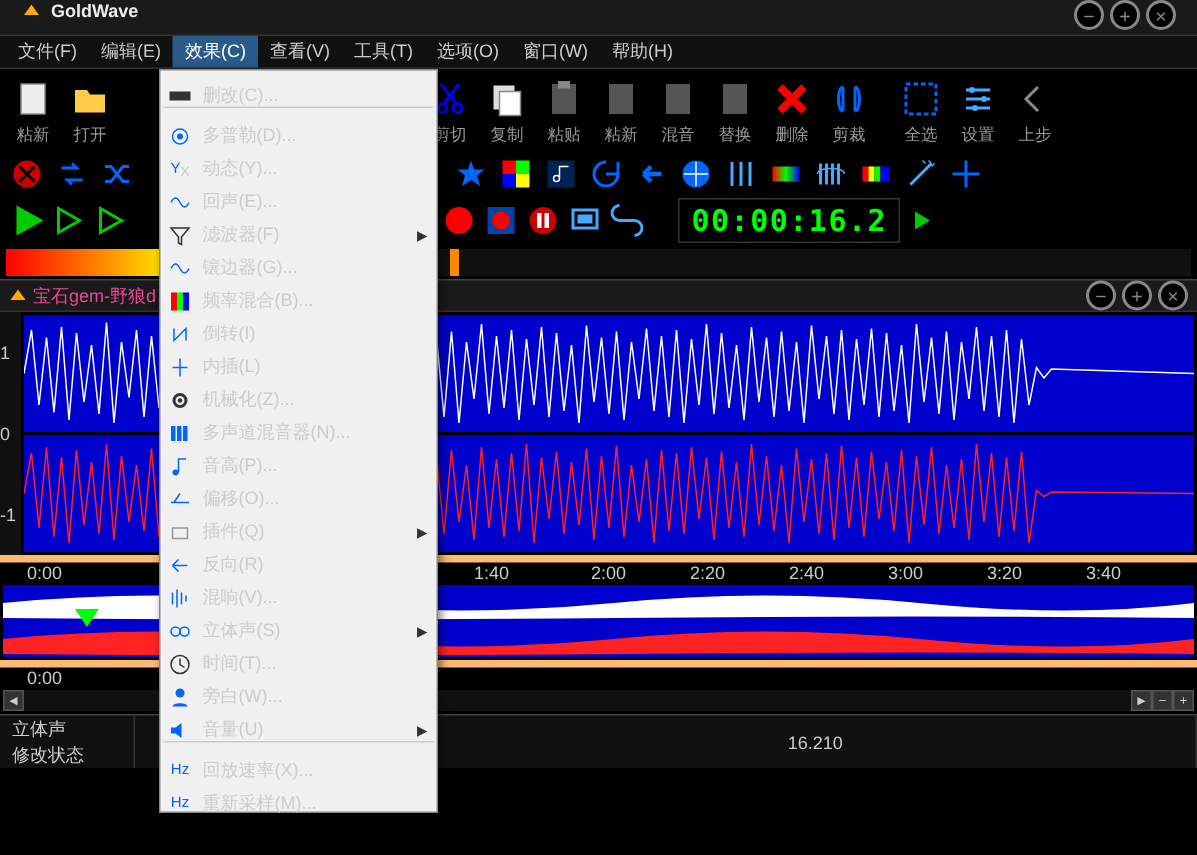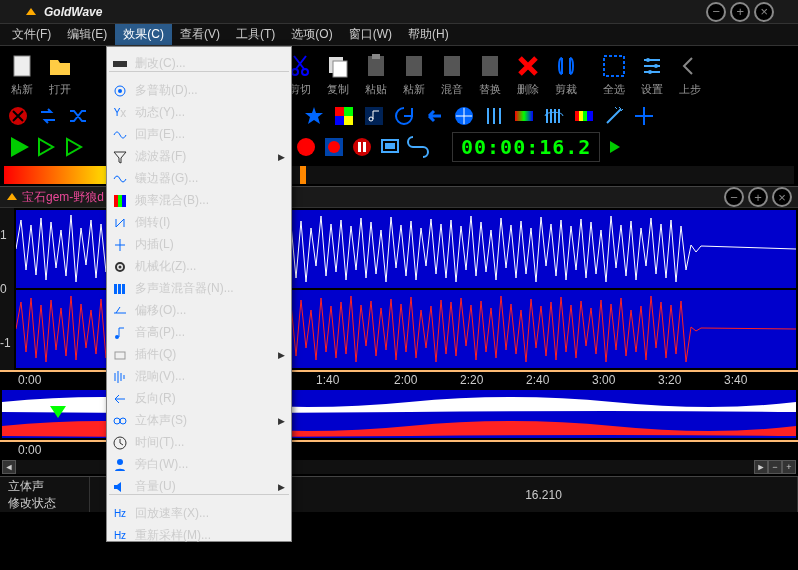--- a/index.html
+++ b/index.html
@@ -1,17 +1,17 @@
 <!DOCTYPE html>
 <html><head>
 <meta charset="utf-8">
 <style>
 *{margin:0;padding:0;box-sizing:border-box;font-family:"Microsoft YaHei",Arial,sans-serif;font-size:12px;color:#ccc;}
 body{background:#000;width:798px;height:570px;overflow:hidden;position:relative;}
-.titlebar{height:24px;background:#1a1a1a;display:flex;align-items:center;padding:0 24px;border-bottom:1px solid #333;font-style:italic;}
+.titlebar{height:24px;background:#1a1a1a;display:flex;padding:0 14px;border-bottom:1px solid #333;}
 .logo{width:14px;height:14px;margin-right:6px;}
 .title{flex:1;font-weight:bold;color:#eee;}
 .win-btn{width:20px;height:20px;border:2px solid #888;border-radius:50%;display:flex;align-items:center;justify-content:center;margin-left:4px;cursor:pointer;font-size:13px;color:#888;background:#000;}
 .menubar{height:22px;background:#111;display:flex;align-items:center;padding:0 4px;border-bottom:1px solid #333;}
 .menu-item{padding:2px 8px;cursor:pointer;}
 .menu-item.active{background:#2a5a8a;color:#fff;}
 .toolbar{background:#000;padding:4px;display:flex;flex-wrap:wrap;gap:2px;align-items:center;}
 .tb-btn{width:36px;height:48px;display:flex;flex-direction:column;align-items:center;justify-content:center;cursor:pointer;}
 .tb-btn .icon{width:28px;height:28px;display:flex;align-items:center;justify-content:center;}
 .tb-btn .lbl{font-size:11px;color:#999;margin-top:2px;}
@@ -21,21 +21,21 @@
 .time-display{background:#000;border:1px solid #333;padding:2px 8px;font-family:monospace;font-size:20px;color:#0f0;font-weight:bold;letter-spacing:1px;}
 .level-bar{height:18px;background:#111;margin:2px 4px;position:relative;}
 .level-fill{position:absolute;left:0;top:0;bottom:0;width:30%;background:linear-gradient(to right,#f00,#ff0,#0f0);}
 .level-orange{position:absolute;left:296px;top:0;bottom:0;width:6px;background:#f80;}
 .doc-title{height:22px;background:#1a1a1a;display:flex;align-items:center;padding:0 6px;border-top:1px solid #444;border-bottom:1px solid #333;}
 .doc-logo{width:12px;height:12px;margin-right:4px;}
 .doc-name{flex:1;color:#ec4899;}
 .waveform-area{background:#000;position:relative;}
 .wave-track{height:78px;background:#00a;margin:2px;position:relative;overflow:hidden;}
 .wave-svg{width:100%;height:100%;position:absolute;}
-.ruler{height:18px;background:#000;border-top:2px solid #fdba74;display:flex;align-items:center;font-size:10px;color:#aaa;position:relative;}
+.ruler{height:18px;background:#000;border-top:5px solid #fdba74;display:flex;align-items:center;font-size:10px;color:#aaa;position:relative;}
 .ruler span{position:absolute;}
 .overview{height:48px;background:#00a;margin:2px;position:relative;}
 .play-cursor{position:absolute;top:0;bottom:0;width:0;height:0;border-left:8px solid transparent;border-right:8px solid transparent;border-top:12px solid #0f0;left:50px;}
 .scrollbar{height:14px;background:#222;margin:2px;display:flex;align-items:center;}
 .sb-btn{width:14px;height:14px;background:#333;border:1px solid #555;display:flex;align-items:center;justify-content:center;font-size:9px;cursor:pointer;}
 .sb-track{flex:1;background:#111;height:14px;}
 .status{height:36px;background:#111;border-top:1px solid #444;display:flex;}
 .status-cell{border-right:1px solid #333;padding:2px 8px;font-size:11px;color:#999;display:flex;flex-direction:column;justify-content:center;}
 
 .dropdown{position:absolute;left:106px;top:46px;width:186px;background:#f0f0f0;border:1px solid #888;box-shadow:2px 2px 6px rgba(0,0,0,0.5);z-index:100;}
@@ -511,58 +511,58 @@
           <rect x="2" y="3" width="3" height="10" fill="#06f"></rect>
           <rect x="6" y="3" width="3" height="10" fill="#06f"></rect>
           <rect x="10" y="3" width="3" height="10" fill="#06f"></rect>
         </svg>
       </span>
       <span>多声道混音器(N)...</span>
     </div>
   <div class="dd-item">
       <span class="dd-icon">
         <svg width="16" height="16">
-          <path d="M2 10h12M8 4l-4 6" stroke="#06f"></path>
-        </svg>
-      </span>
-      <span>偏移(O)...</span>
-    </div>
-  <div class="dd-item">
-      <span class="dd-icon">
-        <svg width="16" height="16">
           <circle cx="5" cy="12" r="2" fill="#06f"></circle>
           <path d="M7 12V3h5" stroke="#06f" fill="none"></path>
         </svg>
       </span>
       <span>音高(P)...</span>
     </div>
+  <div class="dd-item">
+      <span class="dd-icon">
+        <svg width="16" height="16">
+          <path d="M2 10h12M8 4l-4 6" stroke="#06f"></path>
+        </svg>
+      </span>
+      <span>偏移(O)...</span>
+    </div>
   <div class="dd-item disabled">
       <span class="dd-icon">
         <svg width="16" height="16">
           <rect x="3" y="5" width="10" height="7" fill="none" stroke="#999"></rect>
         </svg>
       </span>
       <span>插件(Q)</span>
       <span class="dd-arrow">▶</span>
     </div>
   <div class="dd-item">
       <span class="dd-icon">
         <svg width="16" height="16">
+          <path d="M13 8H3m0 0l4-4m-4 4l4 4" stroke="#06f" fill="none"></path>
+        </svg>
+      </span>
+      <span>反向(R)</span>
+    </div>
+  <div class="dd-item">
+      <span class="dd-icon">
+        <svg width="16" height="16">
           <path d="M3 4v8M6 2v12M9 4v8M12 6v4" stroke="#06f"></path>
         </svg>
       </span>
       <span>混响(V)...</span>
-    </div>
-  <div class="dd-item">
-      <span class="dd-icon">
-        <svg width="16" height="16">
-          <path d="M13 8H3m0 0l4-4m-4 4l4 4" stroke="#06f" fill="none"></path>
-        </svg>
-      </span>
-      <span>反向(R)</span>
     </div>
   <div class="dd-item">
       <span class="dd-icon">
         <svg width="16" height="16">
           <circle cx="5" cy="8" r="3" fill="none" stroke="#06f"></circle>
           <circle cx="11" cy="8" r="3" fill="none" stroke="#06f"></circle>
         </svg>
       </span>
       <span>立体声(S)</span>
       <span class="dd-arrow">▶</span>

